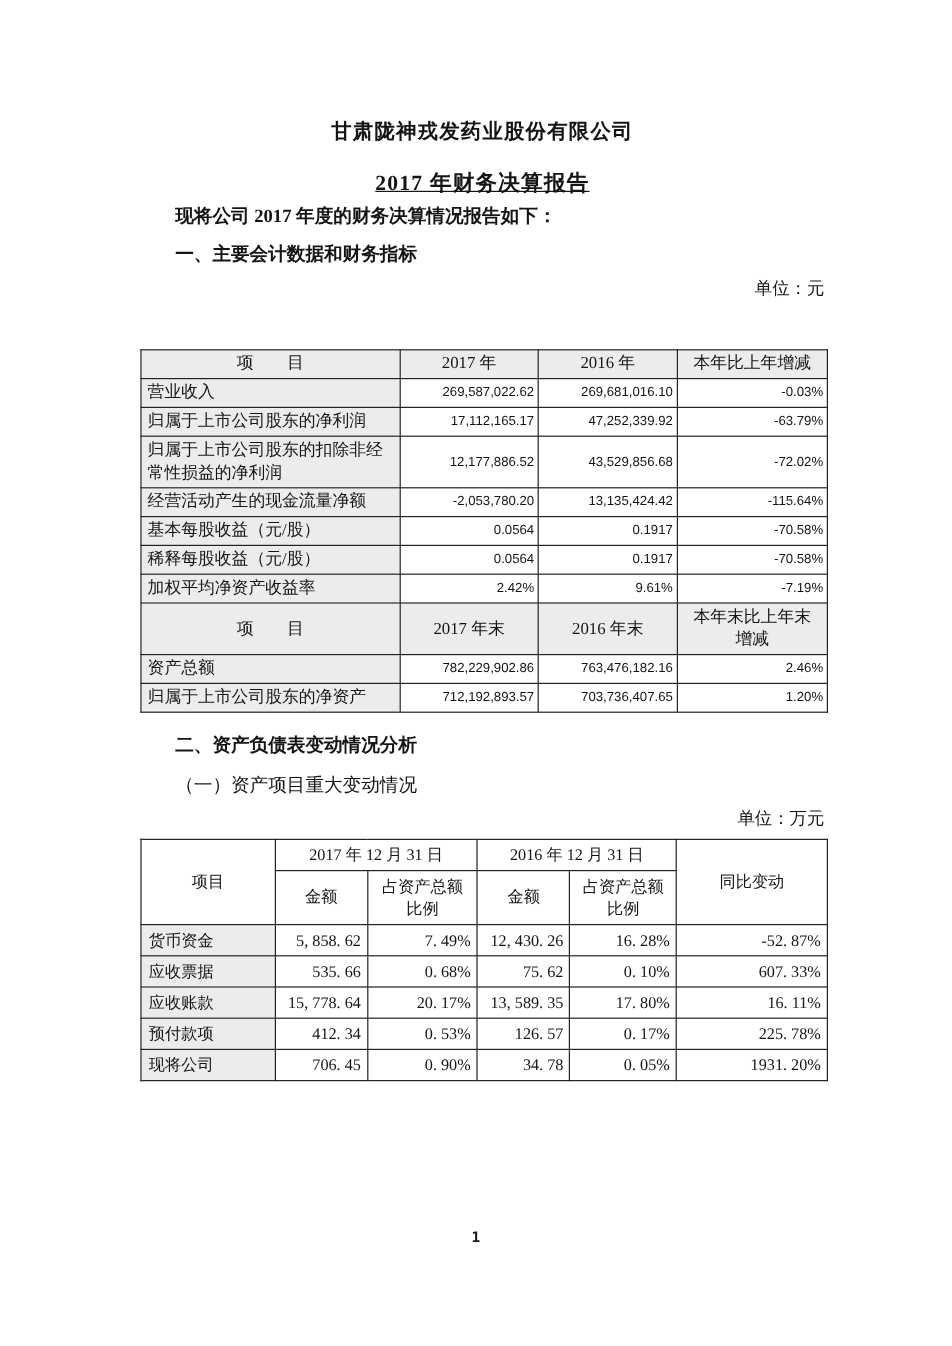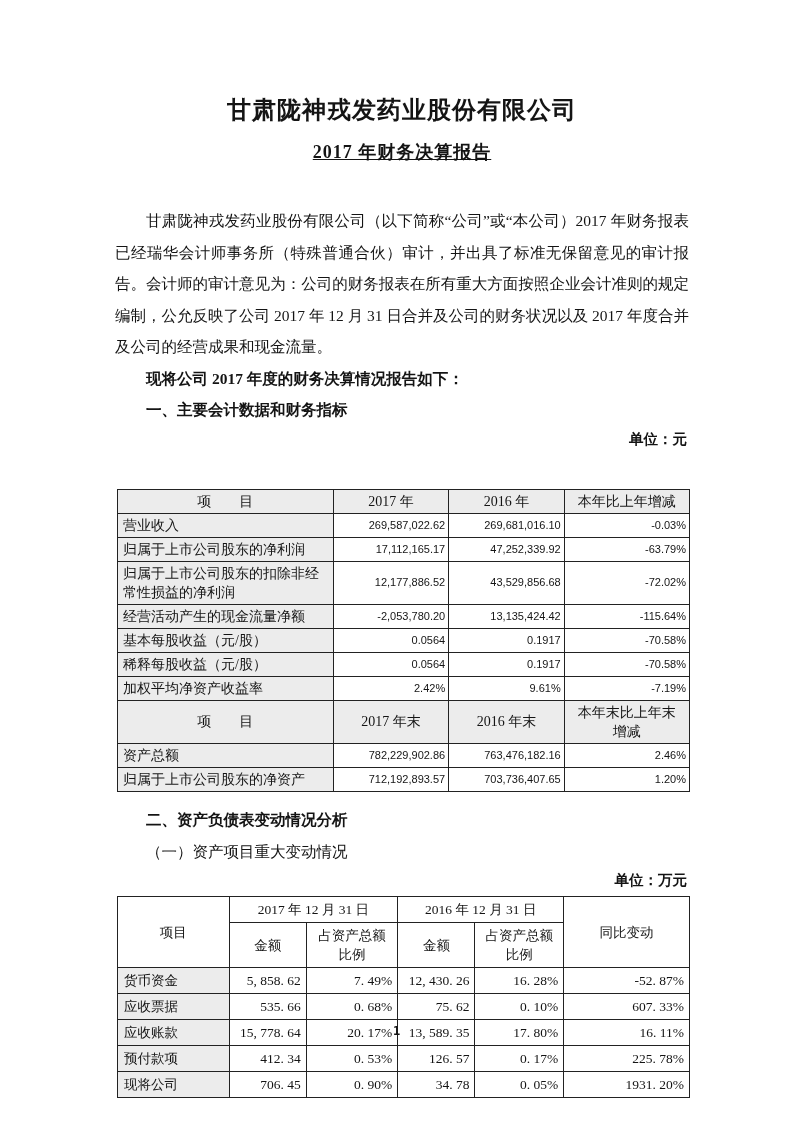--- a/index.html
+++ b/index.html
@@ -4,39 +4,39 @@
 <style>
   * { box-sizing: border-box; }
   html, body { margin: 0; padding: 0; background: #ffffff; }
   .page {
     width: 793px; height: 1122px; position: relative; overflow: hidden;
     background: #ffffff; color: #141414;
     font-family: "Liberation Serif", "DejaVu Serif", serif;
     padding: 96px 104px 0 115px;
   }
   .doc-title {
-    margin: 0; text-align: center; font-size: 24px; font-weight: 700;
+    margin: 0; text-align: center; font-size: 17px; font-weight: 700;
     line-height: 28px; letter-spacing: 1px;
   }
   .doc-subtitle {
     margin: 15px 0 0; text-align: center; font-size: 18px; font-weight: 700;
     line-height: 26px; letter-spacing: 1px; text-decoration: underline;
   }
   .intro {
     margin: 40px 0 0; font-size: 15.5px; line-height: 31.5px;
     text-align: justify; text-indent: 31px;
   }
   .lead { margin: 0; font-size: 15.5px; line-height: 31.5px; text-indent: 31px; font-weight: bold; }
   .sec-heading {
     margin: 0; font-size: 15.5px; font-weight: 700; line-height: 31.5px;
     text-indent: 31px;
   }
   .sec-heading.s2 { margin-top: 12px; }
   .sub-heading { margin: 2px 0 0; font-size: 15.5px; line-height: 30px; text-indent: 31px; }
-  .unit-label { text-align: right; font-size: 14.5px; line-height: 21px; margin: 3px 2px 5px 0; font-weight: bold; }
+  .unit-label { text-align: right; font-size: 14.5px; line-height: 21px; margin: 3px 2px 5px 0; }
 
   table { border-collapse: collapse; width: 573px; margin-left: 2px; table-layout: fixed; margin-top: 39px; }
   th, td { border: 1px solid #222222; overflow: hidden; }
 
   .t1 { font-size: 14px; }
   .t1 th, .t1 td { padding: 2px 4px; line-height: 19px; }
   .t1 th { background: #ececec; font-weight: 400; text-align: center; white-space: pre-line; }
   .t1 td.lbl { background: #ececec; text-align: left; padding-left: 5px; }
   .t1 td.num {
     font-family: "Liberation Sans", "DejaVu Sans", sans-serif;
@@ -56,21 +56,20 @@
   }
 </style>
 </head>
 <body>
 
 <div class="page">
 
   <h1 class="doc-title">甘肃陇神戎发药业股份有限公司</h1>
   <h2 class="doc-subtitle">2017 年财务决算报告</h2>
 
-  <p class="intro">甘肃陇神戎发药业股份有限公司（以下简称“公司”或“本公司）2017 年财务报表已经瑞华会计师事务所（特殊普通合伙）审计，并出具了标准无保留意见的审计报告。会计师的审计意见为：公司的财务报表在所有重大方面按照企业会计准则的规定编制，公允反映了公司 2017 年 12 月 31 日合并及公司的财务状况以及 2017 年度合并及公司的经营成果和现金流量。</p>
   <p class="lead">现将公司 2017 年度的财务决算情况报告如下：</p>
 
   <h3 class="sec-heading">一、主要会计数据和财务指标</h3>
   <div class="unit-label">单位：元</div>
 
   <table class="t1">
     <colgroup>
       <col style="width:37.7%">
         <col style="width:20.2%">
         <col style="width:20.2%">

